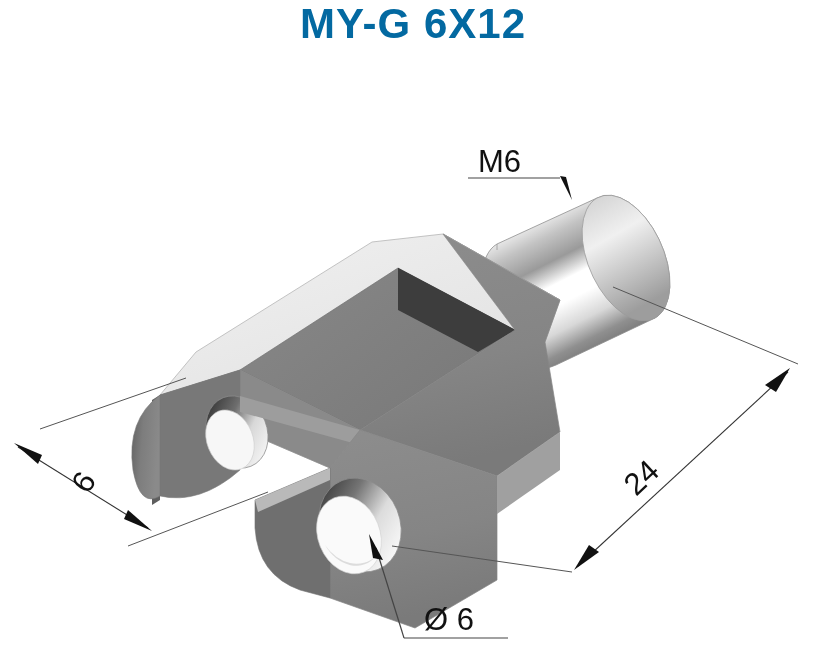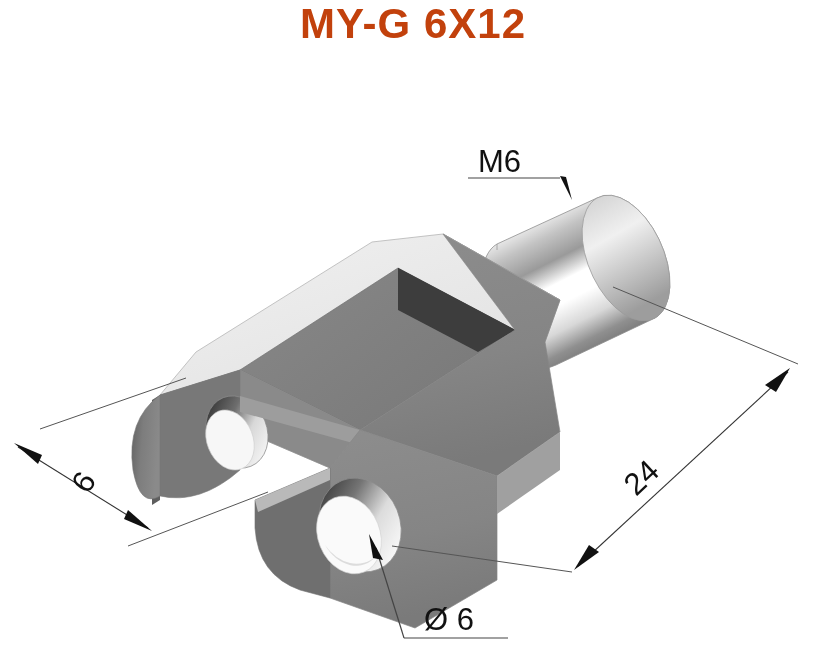--- a/index.html
+++ b/index.html
@@ -26,21 +26,21 @@
   .page-title {
     position: absolute;
     left: 0;
     top: 0;
     width: 826px;
     text-align: center;
     font-family: "Liberation Sans", sans-serif;
     font-weight: bold;
     font-size: 42px;
     letter-spacing: 1px;
-    color: #c2410c;
+    color: #0369a1;
     line-height: 48px;
     user-select: none;
   }
   svg.drawing {
     position: absolute;
     left: 0;
     top: 0;
     width: 826px;
     height: 670px;
     display: block;

